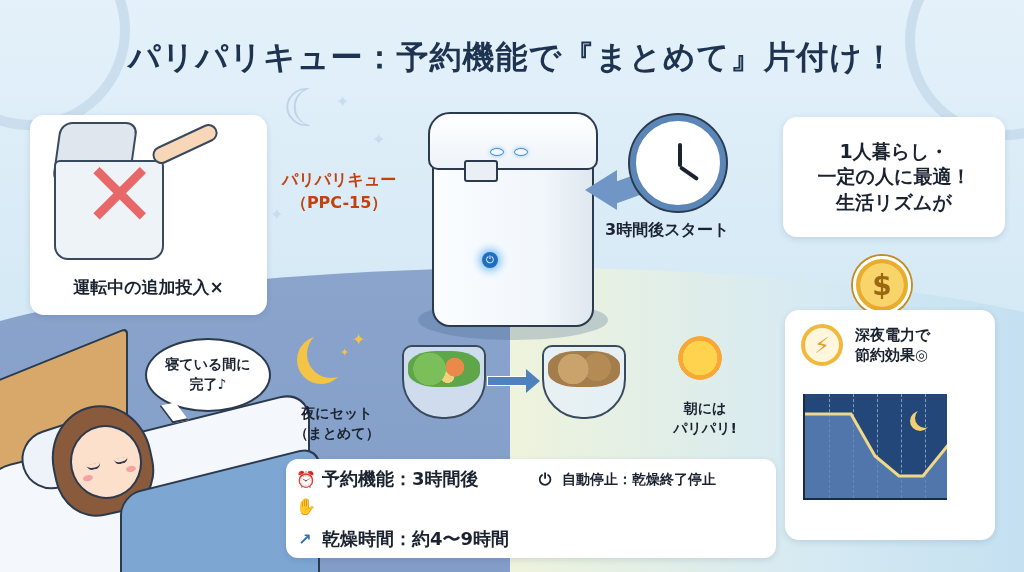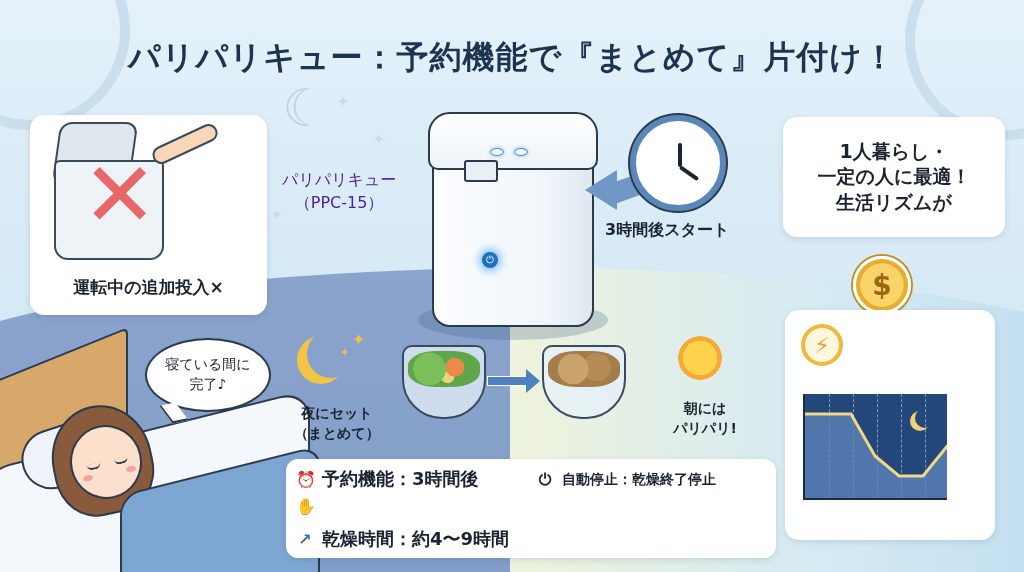--- a/index.html
+++ b/index.html
@@ -21,21 +21,21 @@
     position: absolute; left: 0; top: 36px; width: 1024px; text-align: center;
     font-size: 32px; font-weight: bold; color: #1e3350; letter-spacing: 1px;
   }
   .card { position: absolute; background: #fff; border-radius: 14px; box-shadow: 0 2px 6px rgba(40,70,110,.15); }
   .card-warning { left: 30px; top: 115px; width: 237px; height: 200px; }
   .card-warning .label { position: absolute; left: 0; bottom: 16px; width: 100%; text-align: center; font-size: 17px; font-weight: bold; }
   .card-ideal { left: 783px; top: 117px; width: 222px; height: 120px; display: flex; align-items: center; justify-content: center; text-align: center; font-size: 19px; font-weight: bold; line-height: 1.35; }
   .card-energy { left: 785px; top: 310px; width: 210px; height: 230px; }
   .card-specs { left: 286px; top: 459px; width: 490px; height: 99px; border-radius: 12px; }
 
-  .product-label { position: absolute; left: 282px; top: 168px; text-align: center; font-size: 16px; font-weight: normal; line-height: 1.45; color: #4c1d95; }
+  .product-label { position: absolute; left: 282px; top: 168px; text-align: center; font-size: 16px; font-weight: bold; line-height: 1.45; color: #c2410c; }
   .start-label { position: absolute; left: 605px; top: 220px; font-size: 16px; font-weight: bold; }
 
   
   .device { position: absolute; left: 428px; top: 112px; width: 170px; height: 215px; }
   .device .body { position: absolute; left: 4px; top: 40px; width: 162px; height: 175px; background: linear-gradient(90deg, #fbfdff 0%, #f1f6fb 70%, #dfe7ef 100%); border: 2px solid #2b3a4d; border-radius: 6px 6px 18px 18px; }
   .device .lid { position: absolute; left: 0; top: 0; width: 170px; height: 58px; background: linear-gradient(180deg, #ffffff, #edf3f9); border: 2px solid #2b3a4d; border-radius: 22px 22px 10px 10px; }
   .device .btn-top { position: absolute; width: 14px; height: 8px; border: 1.5px solid #4a8ed0; border-radius: 50%; top: 34px; box-shadow: 0 0 4px #8cc3f0; }
   .device .latch { position: absolute; left: 36px; top: 48px; width: 34px; height: 22px; border: 2px solid #2b3a4d; background: #e9eff5; border-radius: 3px; }
   .device .power { position: absolute; left: 48px; top: 98px; width: 16px; height: 16px; border-radius: 50%; background: #1f6fc0; box-shadow: 0 0 8px 3px #7cc0f7; color: #fff; font-size: 10px; line-height: 16px; text-align: center; }
   .device-shadow { position: absolute; left: 418px; top: 300px; width: 190px; height: 40px; border-radius: 50%; background: rgba(60,90,130,.25); }
@@ -68,21 +68,21 @@
 
   
   .headboard { position: absolute; left: -10px; top: 355px; width: 138px; height: 110px; background: #d8a86a; border: 2px solid #2b3a4d; transform: skewY(-22deg); border-radius: 6px; }
   .bed { position: absolute; left: -20px; top: 430px; width: 330px; height: 180px; background: #f4f8fc; border: 2px solid #2b3a4d; border-radius: 30px 30px 0 0; transform: skewY(-14deg); }
   .blanket { position: absolute; left: 120px; top: 470px; width: 200px; height: 140px; background: #7ea6d3; border: 2px solid #2b3a4d; border-radius: 20px 20px 0 0; transform: skewY(-14deg); }
   .pillow { position: absolute; left: 20px; top: 420px; width: 120px; height: 60px; background: #eef3f9; border: 2px solid #2b3a4d; border-radius: 30px; transform: rotate(-18deg); }
   .hair { position: absolute; left: 52px; top: 405px; width: 100px; height: 110px; background: #8a5a3c; border: 2px solid #2b3a4d; border-radius: 50% 50% 40% 40%; transform: rotate(-12deg); }
   .face { position: absolute; left: 70px; top: 425px; width: 72px; height: 74px; background: #fde0cc; border: 2px solid #2b3a4d; border-radius: 50%; transform: rotate(-12deg); }
   .face .eye { position: absolute; top: 34px; width: 14px; height: 6px; border-bottom: 2px solid #2b3a4d; border-radius: 0 0 10px 10px; }
   .face .cheek { position: absolute; top: 44px; width: 10px; height: 6px; background: #f4a3a3; border-radius: 50%; }
-  .bubble { position: absolute; left: 145px; top: 338px; width: 126px; height: 74px; background: #fff; border: 2px solid #2b3a4d; border-radius: 50%; display: flex; align-items: center; justify-content: center; text-align: center; font-size: 14px; font-weight: normal; line-height: 1.4; }
+  .bubble { position: absolute; left: 145px; top: 338px; width: 126px; height: 74px; background: #fff; border: 2px solid #2b3a4d; border-radius: 50%; display: flex; align-items: center; justify-content: center; text-align: center; font-size: 14px; font-weight: bold; line-height: 1.4; }
   .bubble::after { content: ""; position: absolute; left: 18px; bottom: -12px; width: 16px; height: 16px; background: #fff; border-left: 2px solid #2b3a4d; border-bottom: 2px solid #2b3a4d; transform: skewX(30deg) rotate(-10deg); }
 
   
   .warn-device { position: absolute; left: 54px; top: 160px; width: 110px; height: 100px; background: #eef3f8; border: 2px solid #3a4a5e; border-radius: 6px 6px 14px 14px; }
   .warn-lid { position: absolute; left: 56px; top: 122px; width: 78px; height: 62px; background: #dfe6ee; border: 2px solid #3a4a5e; border-radius: 12px; transform: skewX(-8deg); }
   .warn-hand { position: absolute; left: 150px; top: 135px; width: 70px; height: 18px; background: #f8d6b8; border: 2px solid #3a4a5e; border-radius: 10px; transform: rotate(-25deg); }
   .warn-x { position: absolute; left: 82px; top: 150px; font-size: 90px; line-height: 90px; color: #e8595b; font-weight: bold; opacity: .9; }
 
   
   .energy-head { position: absolute; left: 16px; top: 14px; display: flex; align-items: center; gap: 12px; }
@@ -154,20 +154,24 @@
     <div>1人暮らし・</div>
     <div>一定の人に最適！</div>
     <div>生活リズムが</div>
   </div>
 </div>
 
 <div class="coin">$</div>
 <div class="card card-energy">
   <div class="energy-head">
     <div class="bolt">⚡</div>
+    <div class="txt">
+      <div>深夜電力で</div>
+      <div>節約効果◎</div>
+    </div>
   </div>
   <div class="mini-chart">
     <div class="vline" style="left:24px"></div>
     <div class="vline" style="left:48px"></div>
     <div class="vline" style="left:72px"></div>
     <div class="vline" style="left:96px"></div>
     <div class="vline" style="left:120px"></div>
     <svg width="144" height="106" style="position:absolute;left:0;top:0">
       <polygon points="0,20 46,20 70,62 94,82 118,82 144,50 144,106 0,106" fill="#5f86bd" opacity=".75"></polygon>
       <polyline points="0,20 46,20 70,62 94,82 118,82 144,50" fill="none" stroke="#f0d889" stroke-width="3"></polyline>

